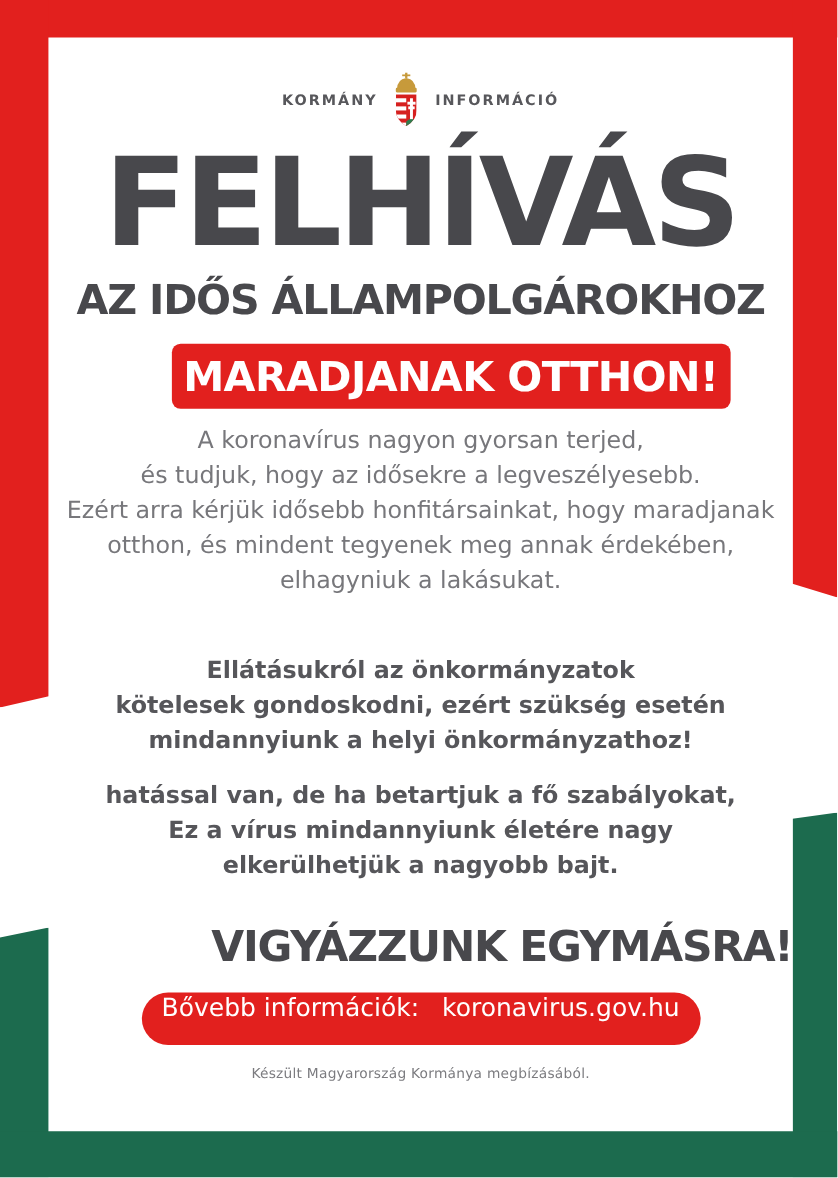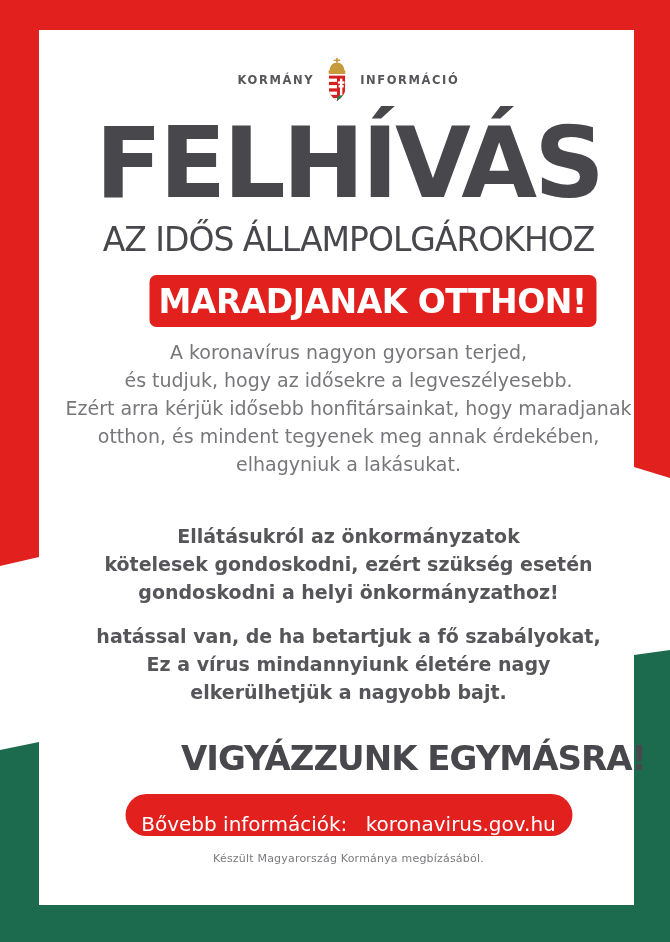--- a/index.html
+++ b/index.html
@@ -23,51 +23,51 @@
     clip-path:polygon(0 0,100% 0,100% 98.4%,0 100%);}
   .red-right{left:634px;top:0;width:36px;height:478px;background:var(--red);
     clip-path:polygon(0 0,100% 0,100% 100%,0 97.7%);}
   .green-left{left:0;top:742px;width:39px;height:200px;background:var(--green);
     clip-path:polygon(0 8px,100% 0,100% 100%,0 100%);}
   .green-right{left:634px;top:650px;width:36px;height:292px;background:var(--green);
     clip-path:polygon(0 5px,100% 0,100% 100%,0 100%);}
   .green-bottom{left:0;top:905px;width:670px;height:37px;background:var(--green);}
 
   
-  .content{position:absolute;left:51px;top:30px;width:595px;height:628px;text-align:center;}
+  .content{position:absolute;left:39px;top:30px;width:595px;height:628px;text-align:center;}
 
   .logo-row{position:absolute;top:26px;left:0;width:100%;height:48px;
     display:flex;align-items:center;justify-content:center;gap:10px;}
   .logo-text{font-size:11.5px;font-weight:600;letter-spacing:1.6px;color:#57575b;}
   .coa{display:block;}
 
   .title{position:absolute;top:84px;left:0;width:100%;
     font-size:98px;line-height:1.0;font-weight:700;letter-spacing:-3px;
     color:var(--title);white-space:nowrap;}
 
   .subtitle{position:absolute;top:190px;left:0;width:100%;
-    font-size:33px;font-weight:400;letter-spacing:-1px;color:var(--title);white-space:nowrap;}
+    font-size:33px;font-weight:700;letter-spacing:-1px;color:var(--title);white-space:nowrap;}
 
   .badge{position:absolute;top:245px;left:50%;transform:translateX(-50%);
     width:447px;height:52px;border-radius:7px;background:var(--red);
     display:flex;align-items:center;justify-content:center;margin-left:24px;}
   .badge-text{font-size:33px;font-weight:700;letter-spacing:-0.5px;color:#fff;white-space:nowrap;}
 
   .para{position:absolute;left:0;width:100%;font-size:19px;line-height:28px;color:var(--body);}
   .para.bold{font-weight:700;color:var(--bold-body);}
   .para-1{top:308px;}
   .para-2{top:492px;}
   .para-3{top:592px;}
 
   .closing{position:absolute;top:708px;left:0;width:100%;
     font-size:34px;font-weight:700;letter-spacing:-1px;color:var(--title);white-space:nowrap;text-align:right;}
 
   .pill{position:absolute;top:764px;left:50%;transform:translateX(-50%);
     width:447px;height:42px;border-radius:21px;background:var(--red);
-    display:flex;align-items:flex-end;justify-content:center;gap:12px;cursor:pointer;}
+    display:flex;align-items:flex-start;justify-content:center;gap:12px;cursor:pointer;}
   .pill-prefix{font-size:20px;color:#fff;white-space:pre;}
   .pill-link{font-size:20px;font-weight:400;color:#fff;white-space:pre;}
 
   .footer-note{position:absolute;top:822px;left:0;width:100%;
     font-size:11px;color:var(--footer);letter-spacing:0.2px;}
 </style>
 </head>
 <body>
 
 <div class="poster">
@@ -119,21 +119,21 @@
       <div>A koronavírus nagyon gyorsan terjed,</div>
       <div>és tudjuk, hogy az idősekre a legveszélyesebb.</div>
       <div>Ezért arra kérjük idősebb honfitársainkat, hogy maradjanak</div>
       <div>otthon, és mindent tegyenek meg annak érdekében,</div>
       <div>elhagyniuk a lakásukat.</div>
     </div>
 
     <div class="para bold para-2">
       <div>Ellátásukról az önkormányzatok</div>
       <div>kötelesek gondoskodni, ezért szükség esetén</div>
-      <div>gondoskodni a helyi önkormányzathoz!</div>
+      <div>mindannyiunk a helyi önkormányzathoz!</div>
     </div>
 
     <div class="para bold para-3">
       <div>hatással van, de ha betartjuk a fő szabályokat,</div>
       <div>Ez a vírus mindannyiunk életére nagy</div>
       <div>elkerülhetjük a nagyobb bajt.</div>
     </div>
 
     <div class="closing">VIGYÁZZUNK EGYMÁSRA!</div>
 

